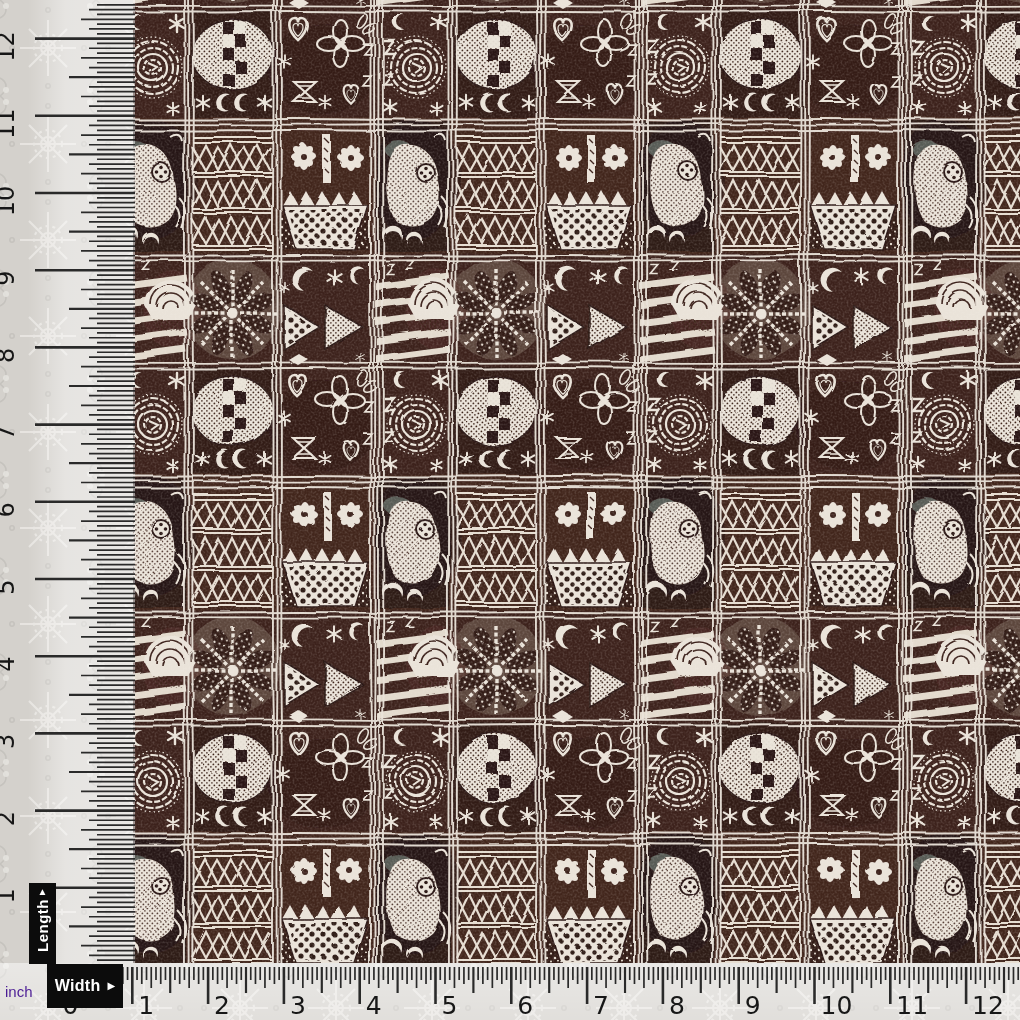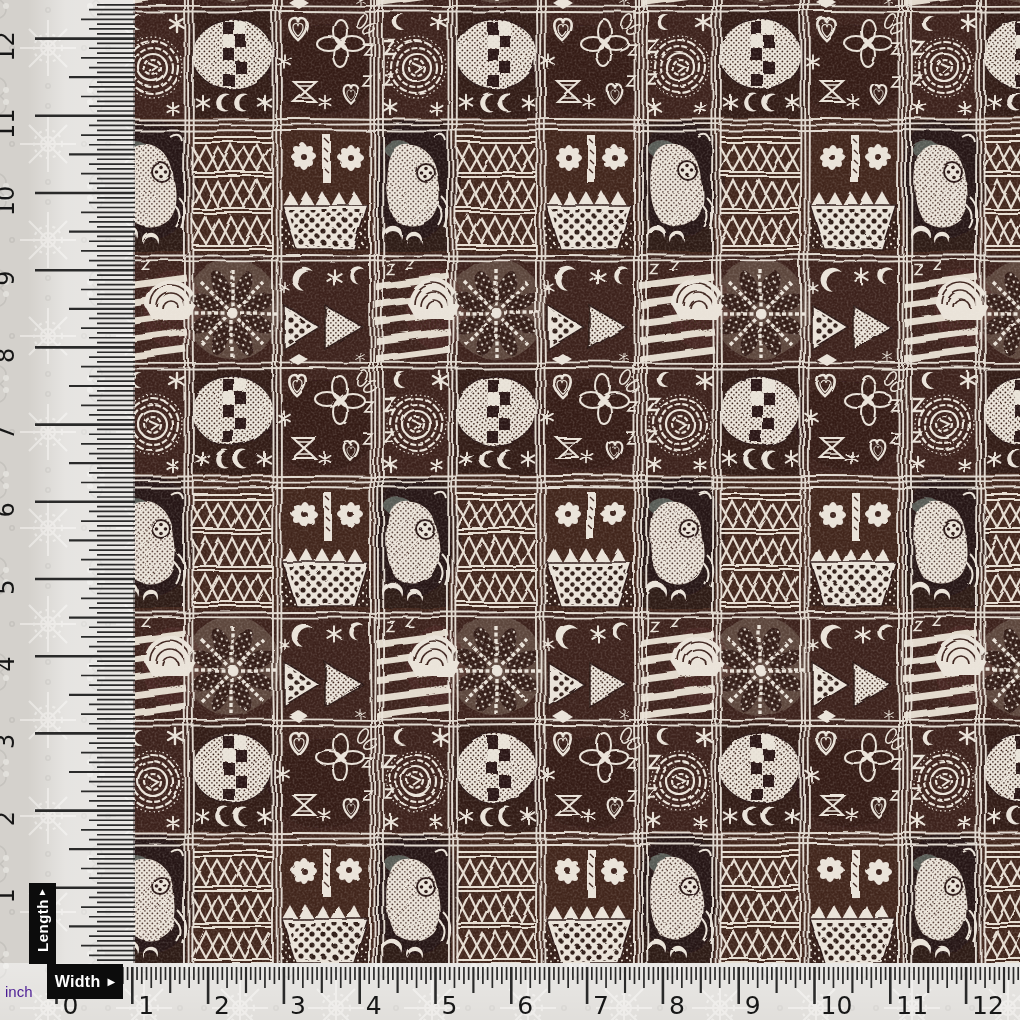--- a/index.html
+++ b/index.html
@@ -8,21 +8,21 @@
   .scene svg{display:block;}
   .bg{position:absolute;left:0;top:0;width:1020px;height:1020px;z-index:0;}
   .fabric{position:absolute;left:133px;top:0;width:887px;height:963px;z-index:1;}
   .ruler-v{position:absolute;left:0;top:0;width:135px;height:963px;z-index:2;}
   .ruler-h{position:absolute;left:0;top:963px;width:1020px;height:57px;z-index:2;}
   .len-box{position:absolute;left:29px;top:883px;width:27px;height:81px;background:#0c0c0c;
            z-index:3;display:flex;flex-direction:column;align-items:center;justify-content:flex-start;}
   .len-box .arr{color:#fff;font-size:10px;line-height:10px;margin-top:4px;}
   .len-box .vtext{color:#fff;font-size:15px;font-weight:700;letter-spacing:.5px;
            writing-mode:vertical-rl;transform:rotate(180deg);margin-top:2px;}
-  .wid-box{position:absolute;left:47px;top:964px;width:76px;height:35px;background:#0c0c0c;
+  .wid-box{position:absolute;left:47px;top:964px;width:76px;height:44px;background:#0c0c0c;
            z-index:3;display:flex;align-items:center;justify-content:center;gap:7px;}
   .wid-box .txt{color:#fff;font-size:16px;font-weight:700;letter-spacing:.3px;}
   .wid-box .arr{color:#fff;font-size:10px;line-height:10px;}
   .inch-lab{position:absolute;left:5px;top:983px;font-size:15px;color:#4c1d95;z-index:3;}
   .tick{stroke:#1b1b1b;}
   .rnum{fill:#171717;font-family:"DejaVu Sans","Liberation Sans",sans-serif;}
 </style>
 </head>
 <body>
 

